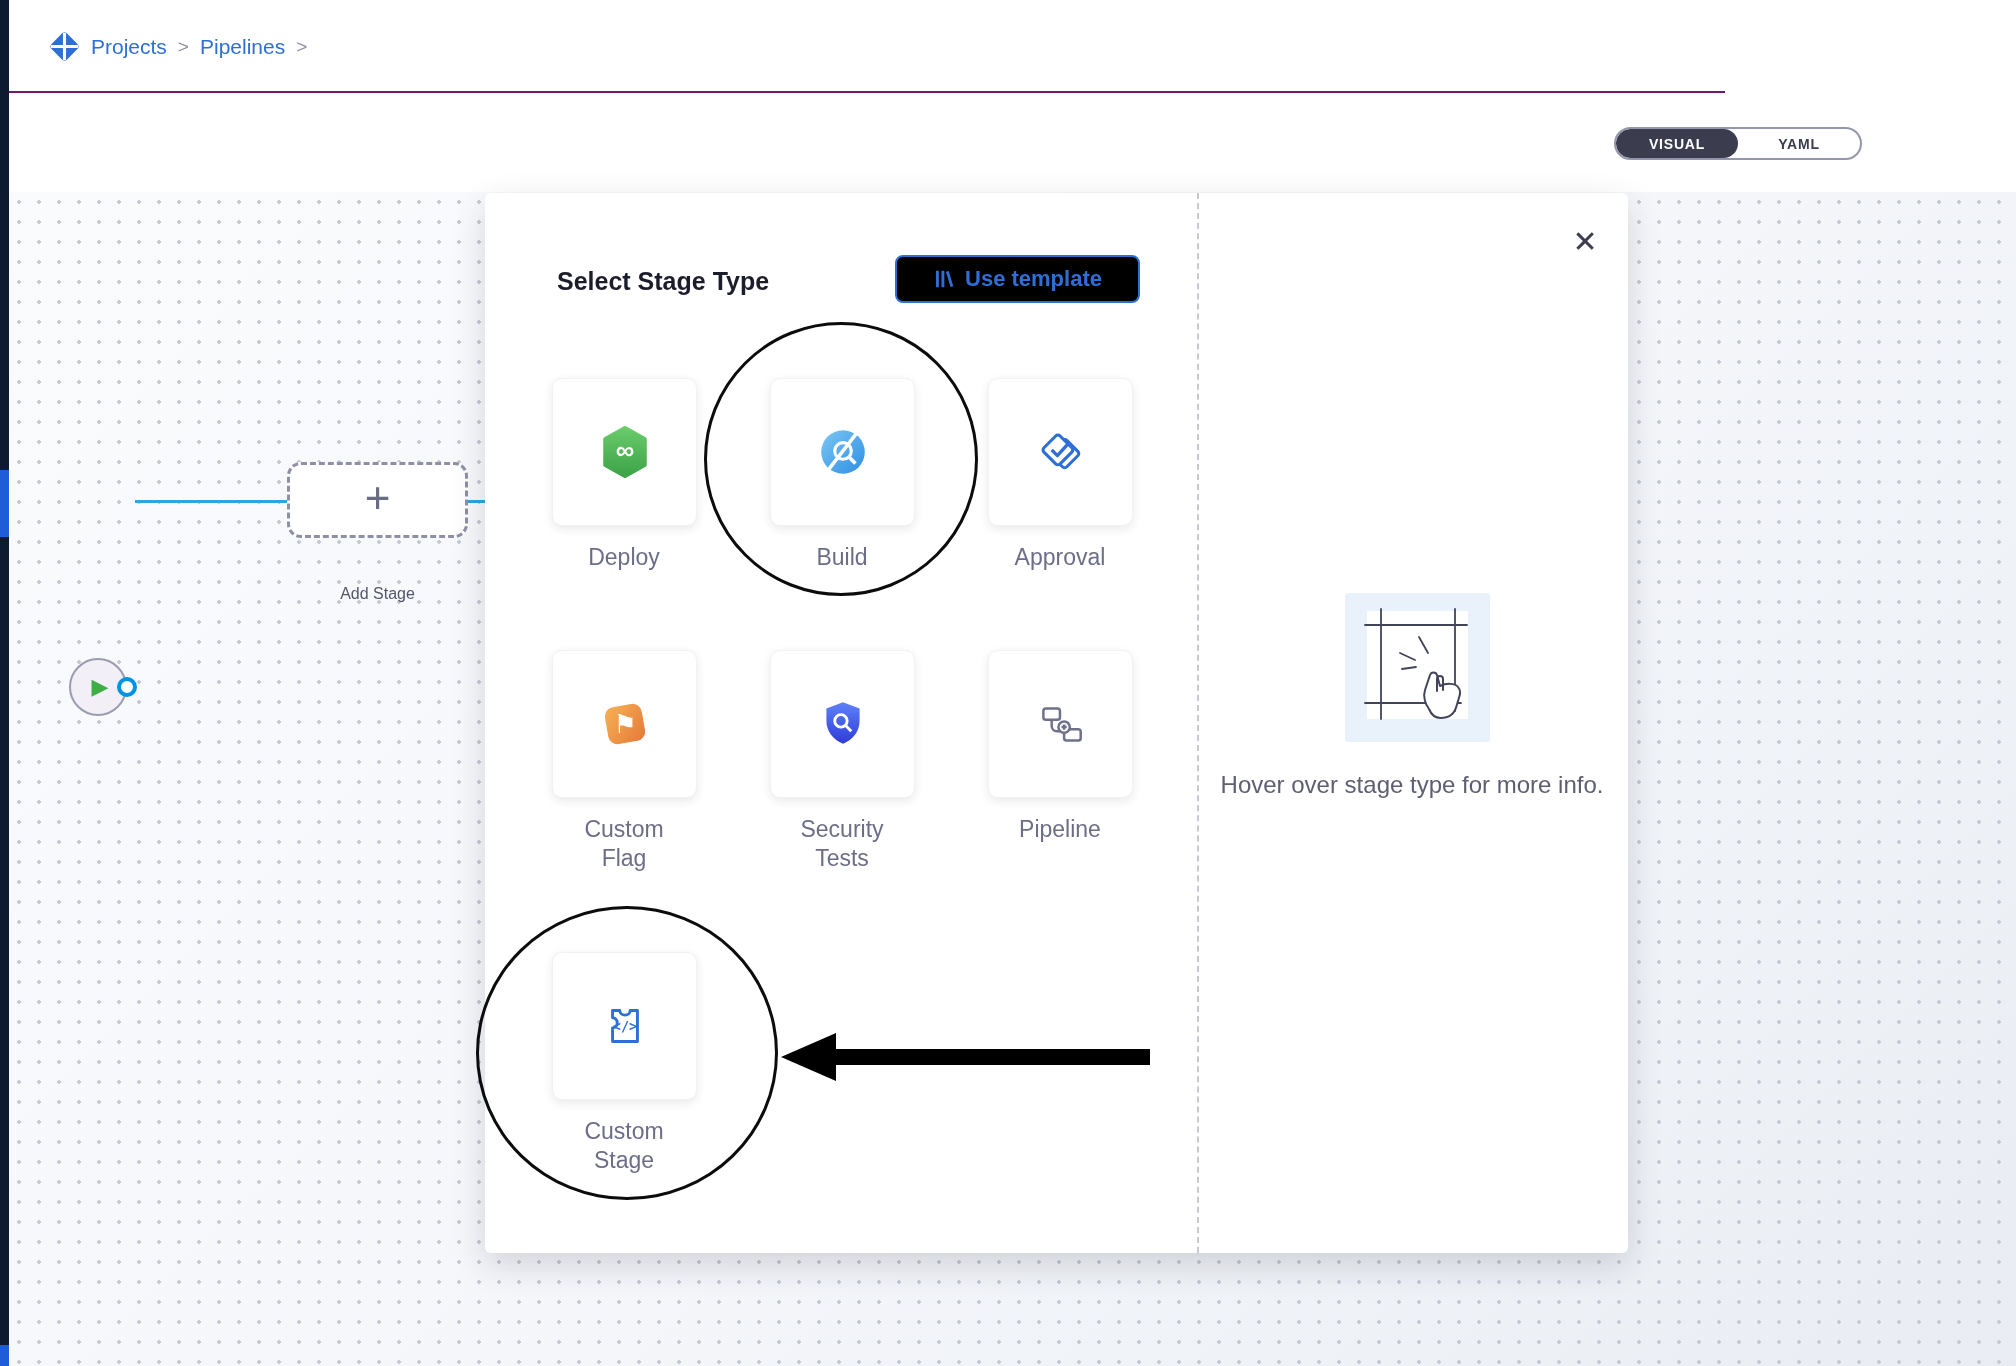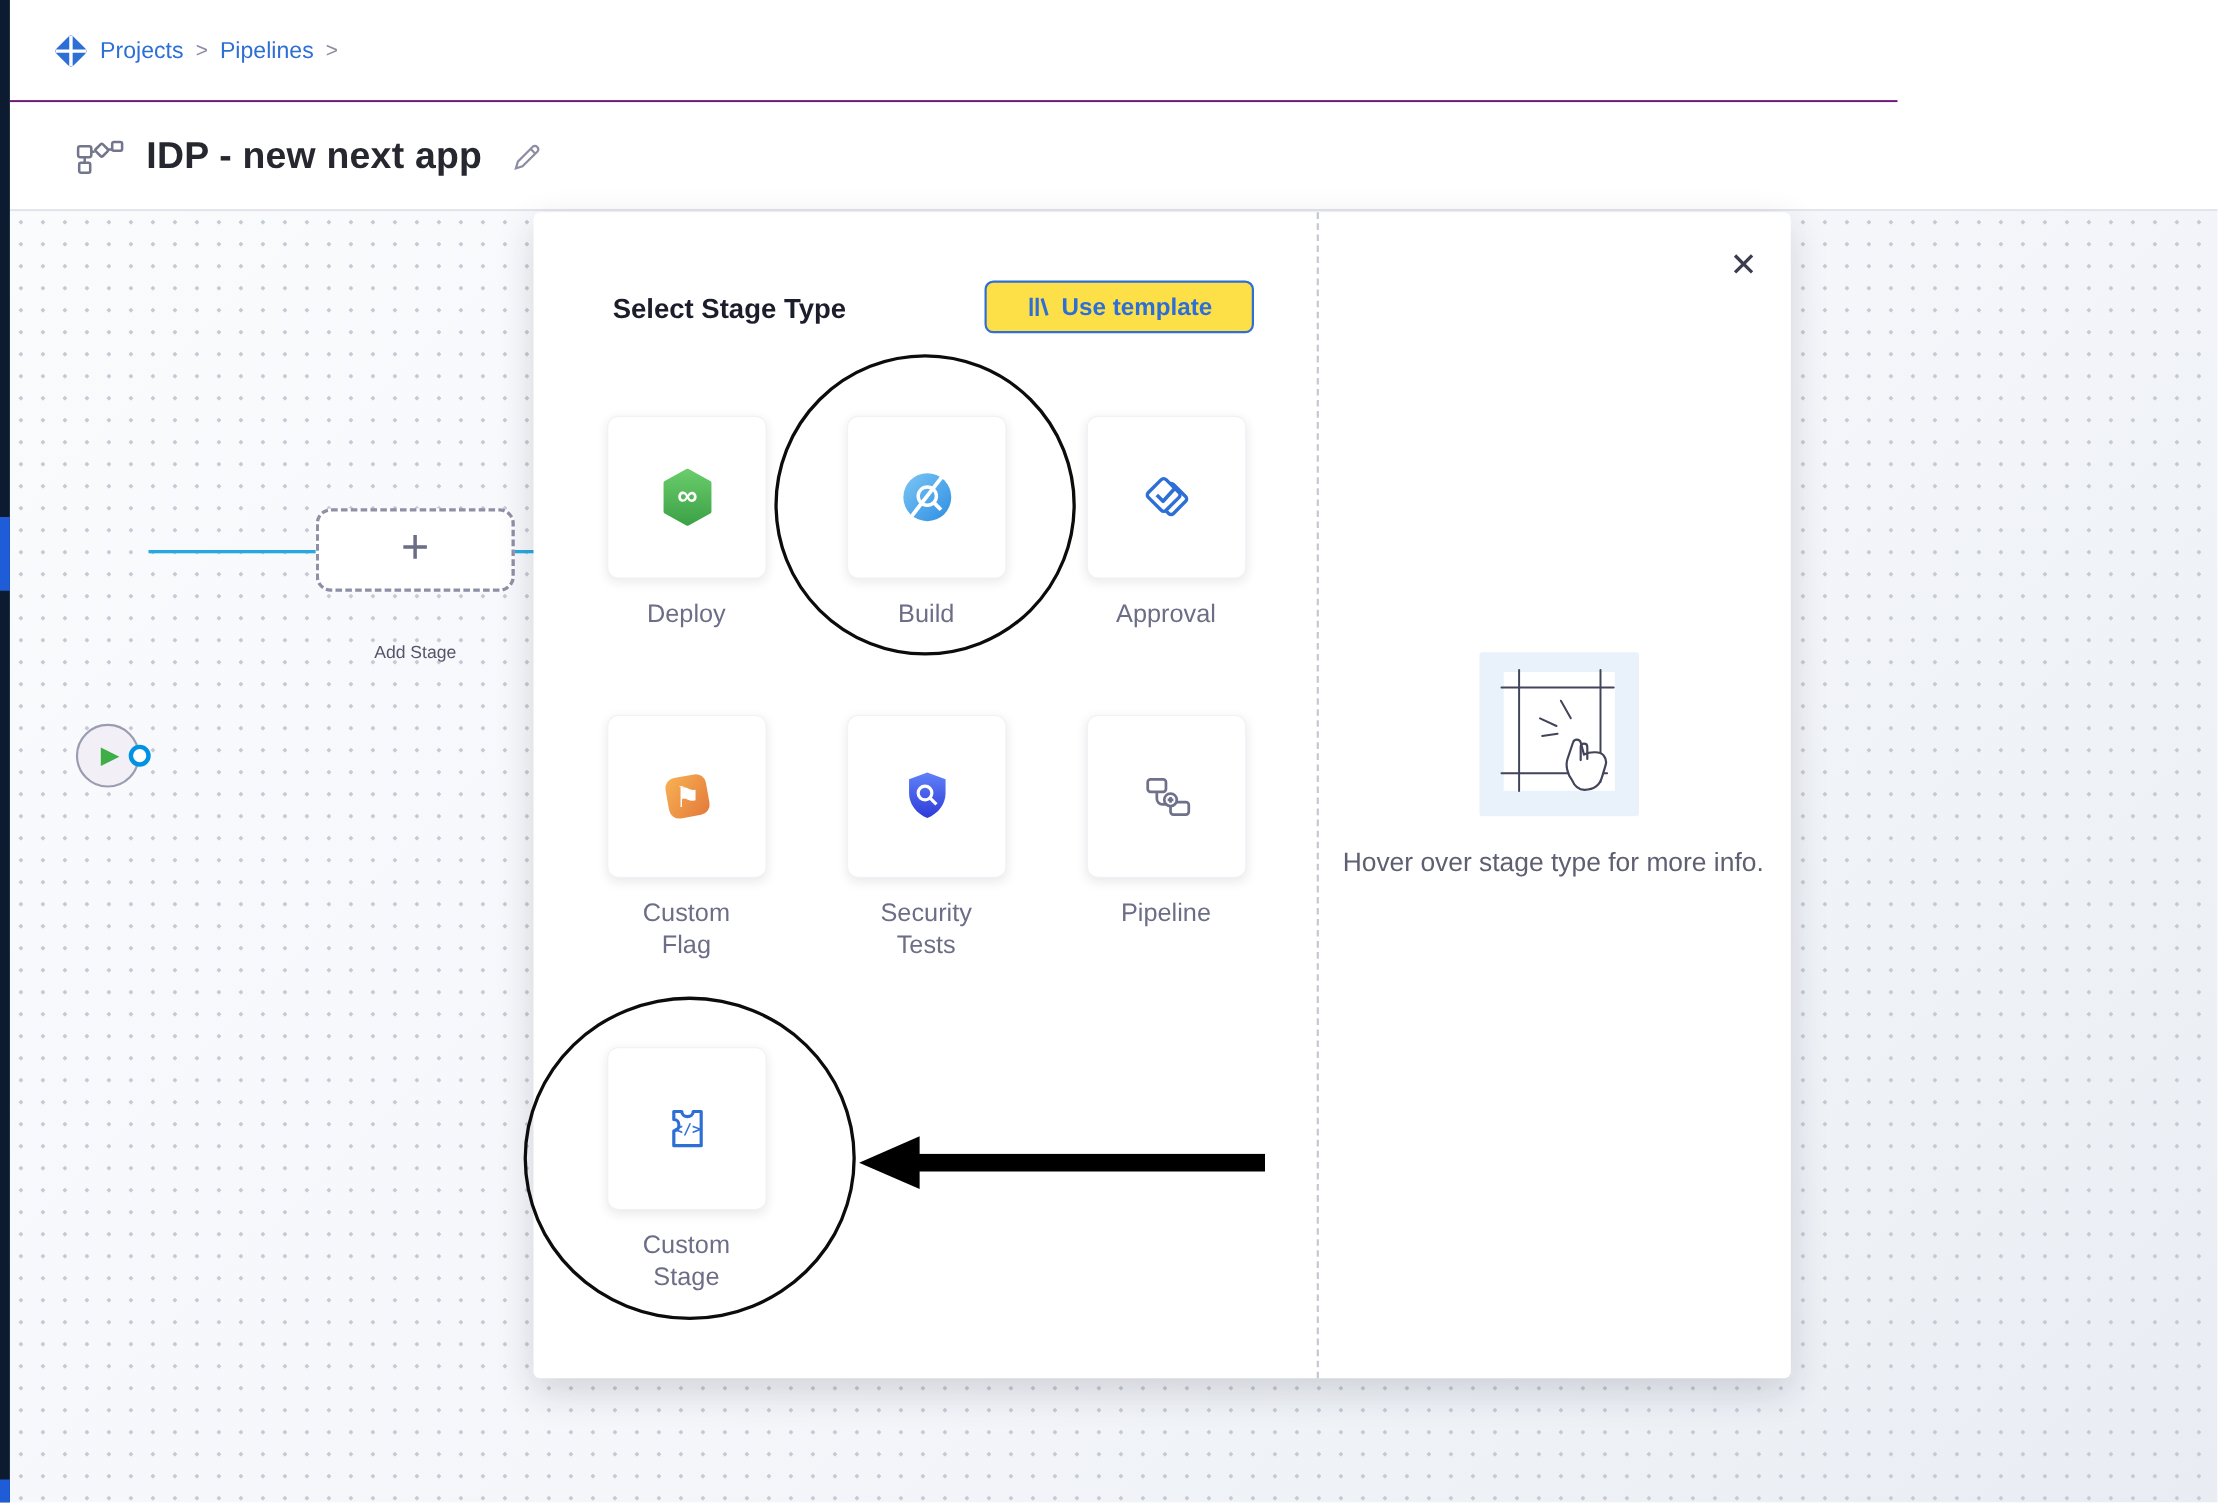--- a/index.html
+++ b/index.html
@@ -48,21 +48,21 @@
   .add-stage-box { position:absolute; left:278px; top:270px; width:181px; height:76px; background:#fff;
     border:3px dashed #8e90a6; border-radius:14px; display:flex; align-items:center; justify-content:center; cursor:pointer; }
   .add-stage-box .plus { font-size:44px; font-weight:300; color:#6b6d85; margin-top:-5px; }
   .add-stage-label { position:absolute; left:278px; top:393px; width:181px; text-align:center; font-size:16px; color:#54566b; }
 
   
   .modal { position:absolute; left:485px; top:193px; width:1143px; height:1060px; background:#fff; border-radius:6px;
     box-shadow:0 12px 34px rgba(30,32,50,.16); z-index:5; }
   .modal-title { position:absolute; left:72px; top:74px; font-size:25px; font-weight:bold; color:#1c1d2b; }
   .use-template { position:absolute; left:410px; top:62px; width:245px; height:48px; border:2px solid #2e6fd6; border-radius:8px;
-    background:#fde047; display:flex; align-items:center; justify-content:center; gap:10px; cursor:pointer; }
+    background:#000000; display:flex; align-items:center; justify-content:center; gap:10px; cursor:pointer; }
   .use-template .lbl { color:#2e6fd6; font-size:22px; font-weight:bold; }
   .divider { position:absolute; left:712px; top:0; height:1060px; border-left:2px dashed #c6c8d2; }
   .close-btn { position:absolute; left:1078px; top:26px; width:44px; height:44px; display:flex; align-items:center; justify-content:center;
     font-size:30px; color:#3b3d4f; cursor:pointer; }
 
   .tile { position:absolute; width:160px; cursor:pointer; }
   .tile .card { width:145px; height:148px; background:#fff; border:1px solid #f1f1f6; border-radius:10px;
     box-shadow:0 3px 10px rgba(40,41,61,.10); display:flex; align-items:center; justify-content:center; }
   .tile .tlabel { position:absolute; left:12px; top:165px; width:120px; text-align:center; font-size:23px; line-height:1.25; color:#6c6e87; }
   .r1 { top:185px; } .r2 { top:457px; } .r3 { top:759px; }
@@ -98,40 +98,20 @@
         </svg>
       </span>
       <span class="crumb">Projects</span>
       <span class="crumb-sep">&gt;</span>
       <span class="crumb">Pipelines</span>
       <span class="crumb-sep">&gt;</span>
     </div>
   </div>
 
 
-  <div class="titlebar">
-    <div class="title-wrap">
-      <span style="display:flex;">
-        <svg viewBox="0 0 44 34" width="44" height="34" fill="none" stroke="#73758c" stroke-width="2.3" stroke-linejoin="round">
-          <rect x="2" y="7" width="12" height="10" rx="2"></rect>
-          <rect x="19" y="6" width="9" height="9" rx="1.5" transform="rotate(45 23.5 10.5)"></rect>
-          <rect x="33" y="3" width="9" height="8" rx="1.5"></rect>
-          <path d="M14 12 h3 M30 10 h3 M8 17 v5"></path>
-          <rect x="3" y="22" width="10" height="9" rx="1.5"></rect>
-        </svg>
-      </span>
-      <span class="page-title">IDP - new next app</span>
-      <span class="pencil" style="display:flex;">
-        <svg viewBox="0 0 30 30" width="30" height="30" fill="none" stroke="#8b8da2" stroke-width="2">
-          <path d="M5 25 l1.8-6 L20.5 5.2 a3.1 3.1 0 0 1 4.3 4.3 L11 23.2 l-6 1.8 z"></path>
-          <path d="M18.5 7.5 l4 4"></path>
-        </svg>
-      </span>
-    </div>
-  </div>
 
   <div class="toggle">
     <div class="seg sel">VISUAL</div>
     <div class="seg">YAML</div>
   </div>
 
   <div class="canvas">
     <div class="start-node">
       <span class="play">▶</span>
     </div>

